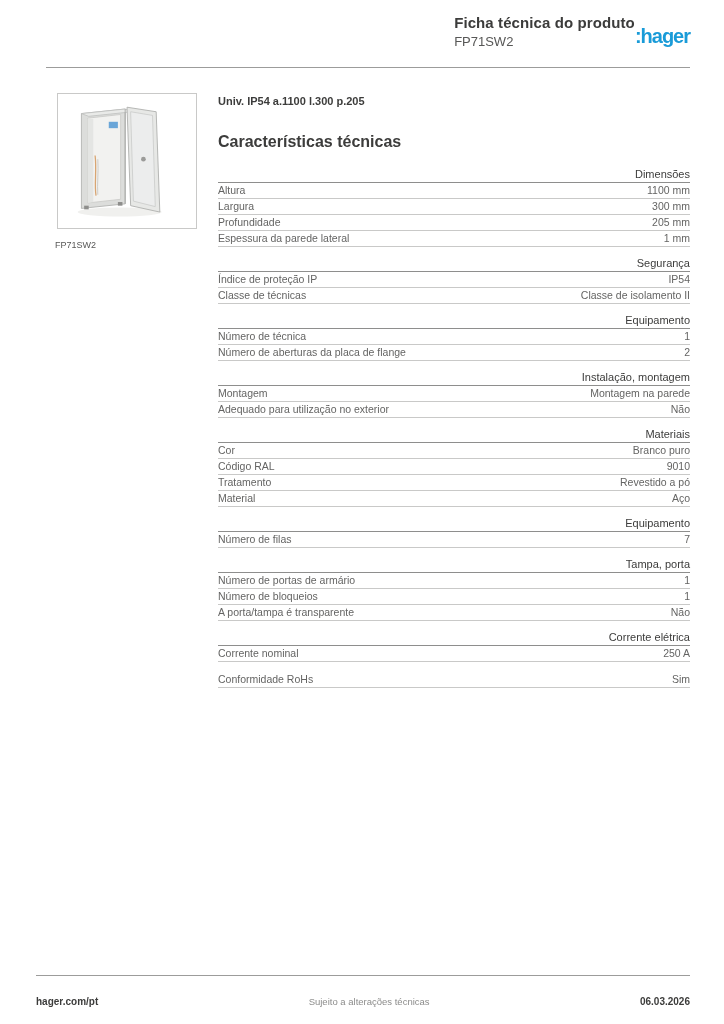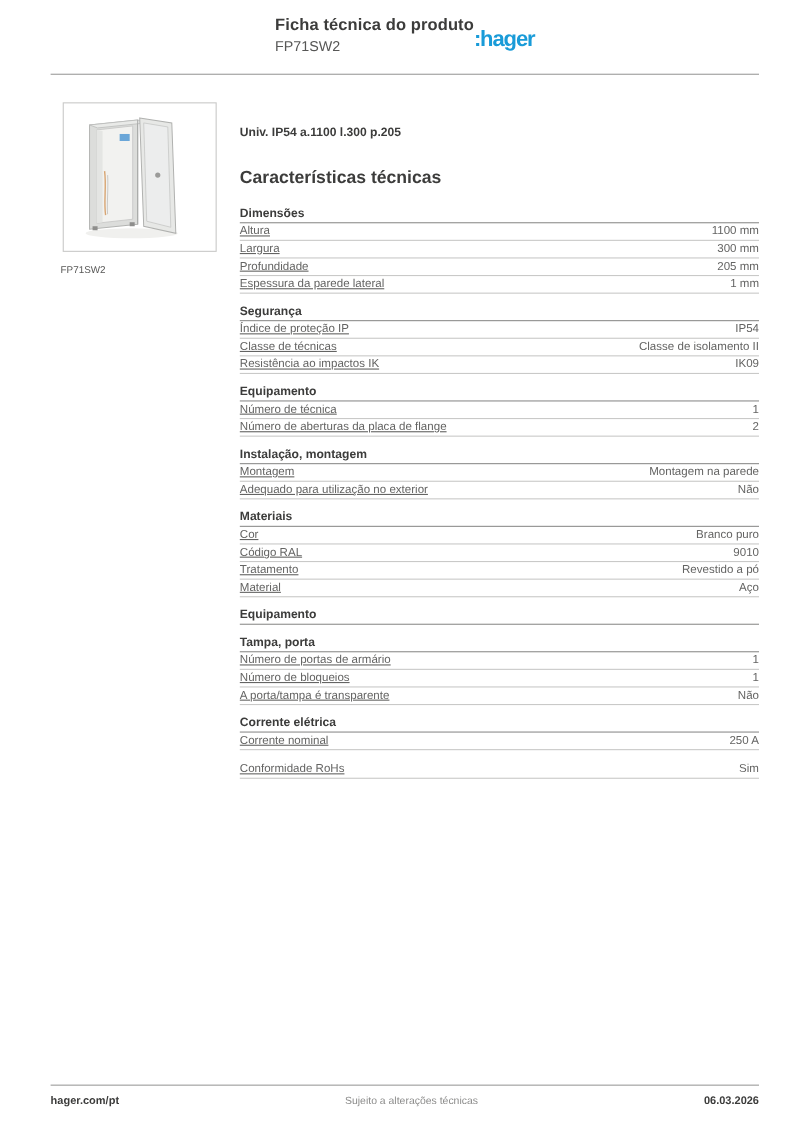--- a/index.html
+++ b/index.html
@@ -16,21 +16,21 @@
 
   
   .header {
     position: absolute;
     left: 46px;
     right: 34px;
     top: 14px;
     height: 54px;
     border-bottom: 1px solid #9c9c9b;
     display: flex;
-    justify-content: center;
+    justify-content: flex-end;
     align-items: flex-start;
   }
   .title-block .doc-title {
     font-size: 15px;
     font-weight: bold;
     color: #3c3c3b;
     line-height: 18px;
     letter-spacing: 0.1px;
   }
   .title-block .doc-code {
@@ -49,21 +49,21 @@
 
   
   .content {
     position: absolute;
     left: 46px;
     right: 34px;
     top: 93px;
     display: flex;
   }
   .left-col { width: 172px; flex: 0 0 172px; }
-  .right-col { flex: 1; margin-top: 20px; }
+  .right-col { flex: 1; }
 
   .product-image-frame {
     margin-left: 11px;
     width: 140px;
     height: 136px;
     border: 1px solid #c9c9c8;
     background: #ffffff;
     display: flex;
     align-items: center;
     justify-content: center;
@@ -87,47 +87,48 @@
   .characteristics-title {
     font-size: 16px;
     font-weight: bold;
     color: #3c3c3b;
     margin-bottom: 17px;
   }
 
   .spec-section { margin-bottom: 10px; }
   .sec-title {
     font-size: 11px;
-    font-weight: bold;
+    font-weight: normal;
     color: #3c3c3b;
     line-height: 12px;
     padding-bottom: 2px;
     border-bottom: 1px solid #8e8e8d;
+    text-align: right;
   }
   .spec-row {
     display: flex;
     justify-content: space-between;
     align-items: baseline;
     padding: 2px 0 2px 0;
     border-bottom: 1px solid #c9c9c8;
     font-size: 10.5px;
     line-height: 11px;
     color: #646463;
   }
-  .spec-label { text-align: left; text-decoration: underline; }
+  .spec-label { text-align: left; }
   .spec-value { text-align: right; white-space: nowrap; }
 
   
   .footer {
     position: absolute;
-    left: 46px;
+    left: 36px;
     right: 34px;
     bottom: 17px;
     border-top: 1px solid #9c9c9b;
-    padding-top: 9px;
+    padding-top: 20px;
     display: flex;
     justify-content: space-between;
     align-items: baseline;
   }
   .footer .f-left  { font-size: 10px; font-weight: bold; color: #3c3c3b; }
   .footer .f-center{ font-size: 9.5px; color: #8c8c8b; }
   .footer .f-right { font-size: 10px; font-weight: bold; color: #3c3c3b; }
 </style>
 </head>
 <body>
@@ -202,24 +203,20 @@
           <section class="spec-section">
             <h3 class="sec-title">Segurança</h3>
             <div class="spec-row">
               <span class="spec-label">Índice de proteção IP</span>
               <span class="spec-value">IP54</span>
             </div>
             <div class="spec-row">
               <span class="spec-label">Classe de técnicas</span>
               <span class="spec-value">Classe de isolamento II</span>
             </div>
-            <div class="spec-row">
-              <span class="spec-label">Resistência ao impactos IK</span>
-              <span class="spec-value">IK09</span>
-            </div>
           </section>
           <section class="spec-section">
             <h3 class="sec-title">Equipamento</h3>
             <div class="spec-row">
               <span class="spec-label">Número de técnica</span>
               <span class="spec-value">1</span>
             </div>
             <div class="spec-row">
               <span class="spec-label">Número de aberturas da placa de flange</span>
               <span class="spec-value">2</span>
@@ -250,20 +247,24 @@
               <span class="spec-label">Tratamento</span>
               <span class="spec-value">Revestido a pó</span>
             </div>
             <div class="spec-row">
               <span class="spec-label">Material</span>
               <span class="spec-value">Aço</span>
             </div>
           </section>
           <section class="spec-section">
             <h3 class="sec-title">Equipamento</h3>
+            <div class="spec-row">
+              <span class="spec-label">Número de filas</span>
+              <span class="spec-value">7</span>
+            </div>
           </section>
           <section class="spec-section">
             <h3 class="sec-title">Tampa, porta</h3>
             <div class="spec-row">
               <span class="spec-label">Número de portas de armário</span>
               <span class="spec-value">1</span>
             </div>
             <div class="spec-row">
               <span class="spec-label">Número de bloqueios</span>
               <span class="spec-value">1</span>

